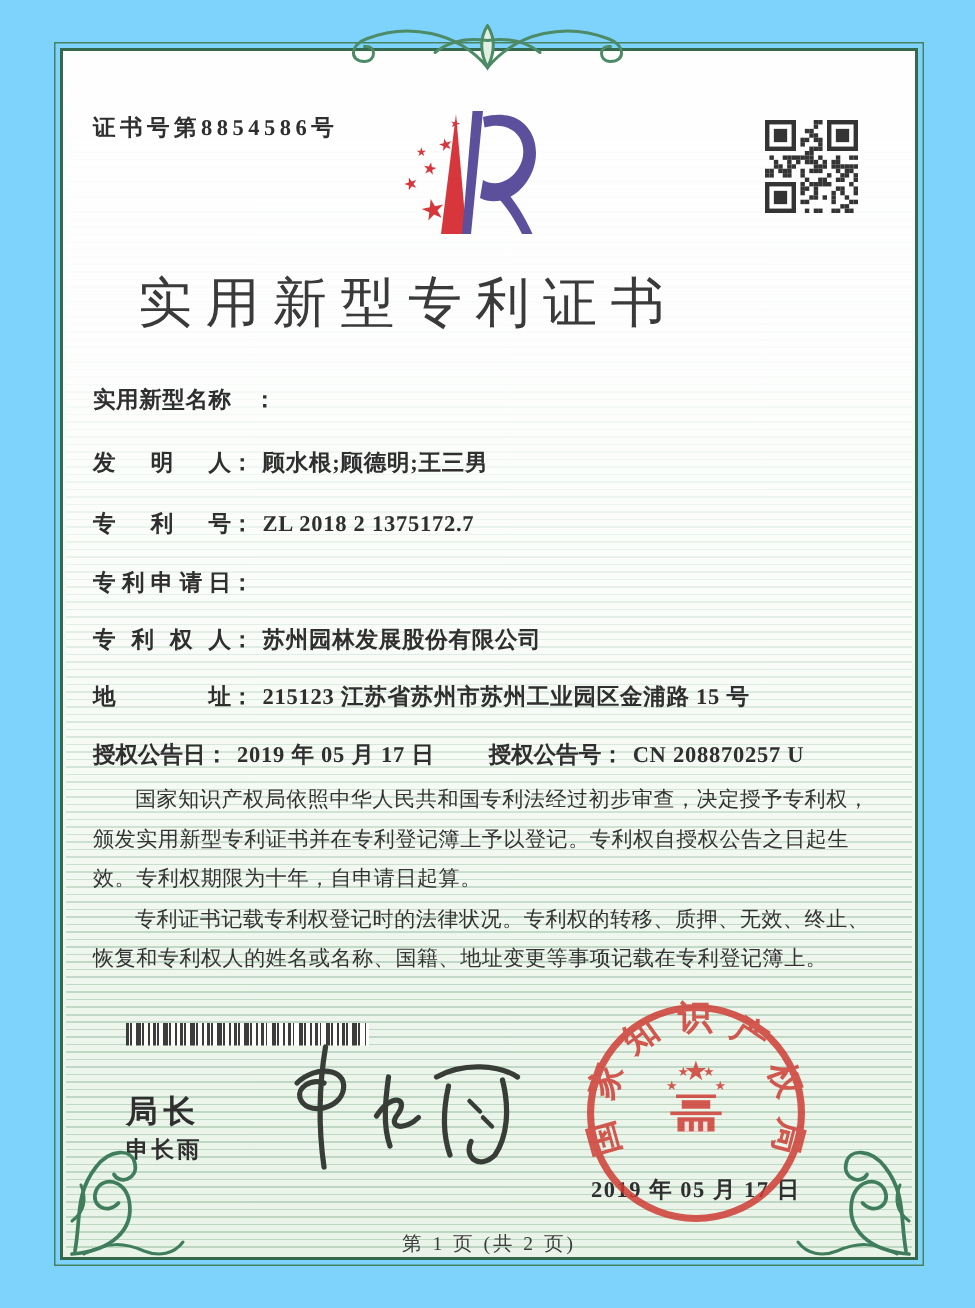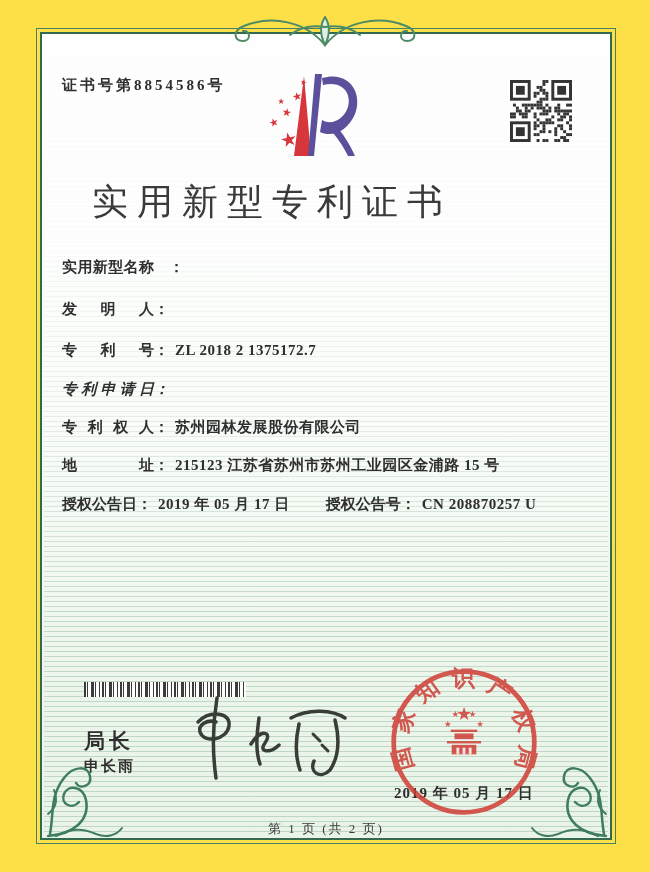--- a/index.html
+++ b/index.html
@@ -1,16 +1,16 @@
 <!DOCTYPE html>
 <html><head>
 <meta charset="utf-8">
 <style>
   html,body{margin:0;padding:0;background:#eceae6;}
-  .page{position:relative;width:650px;height:872px;background:#fde047;overflow:hidden;
+  .page{position:relative;width:650px;height:872px;background:#7dd3fc;overflow:hidden;
         font-family:"Liberation Serif","DejaVu Serif",serif;color:#2f2f2f;}
   
   .frame{position:absolute;left:36px;top:28px;width:580px;height:816px;box-sizing:border-box;
          border:1px solid #47825f;}
   .frame-inner{position:absolute;inset:3px;border:2px solid #35694d;
          background:linear-gradient(180deg,#fdfffd 0%,#f6fbf5 40%,#e9f3e7 100%);}
   .texture{position:absolute;left:44px;top:36px;width:564px;height:800px;
          background:repeating-linear-gradient(180deg,rgba(118,168,135,.38) 0 1px,rgba(0,0,0,0) 1px 5px);}
   .texture-fade{position:absolute;left:44px;top:36px;width:564px;height:800px;
          background:linear-gradient(180deg,#fdfefd 0%,rgba(253,254,253,.92) 25%,rgba(253,254,253,.5) 50%,rgba(253,254,253,0) 75%);}
@@ -245,27 +245,28 @@
 
     <div class="title">实用新型专利证书</div>
 
     <div class="row" style="top:257px;gap:15px;">
       <span class="flabel">实用新型名称</span>
         <span class="fcolon">：</span>
     </div>
     <div class="row" style="top:299px;">
       <span class="flabel">发明人</span>
         <span class="fcolon">：</span>
+      <span class="fvalue">顾水根;顾德明;王三男</span>
     </div>
     <div class="row" style="top:340px;">
       <span class="flabel">专利号</span>
         <span class="fcolon">：</span>
       <span class="fvalue">ZL 2018 2 1375172.7</span>
     </div>
-    <div class="row" style="top:379px;font-style:italic;">
+    <div class="row" style="top:379px;">
       <span class="flabel">专利申请日</span>
         <span class="fcolon">：</span>
     </div>
     <div class="row" style="top:417px;">
       <span class="flabel">专利权人</span>
         <span class="fcolon">：</span>
       <span class="fvalue">苏州园林发展股份有限公司</span>
     </div>
     <div class="row" style="top:455px;">
       <span class="flabel">地址</span>
@@ -275,20 +276,24 @@
     <div class="row" style="top:494px;">
       <span class="flabel2">授权公告日</span>
         <span class="fcolon">：</span>
       <span class="fvalue">2019 年 05 月 17 日</span>
       <span class="grant-gap"></span>
       <span class="flabel2">授权公告号</span>
         <span class="fcolon">：</span>
       <span class="fvalue">CN 208870257 U</span>
     </div>
 
+    <div class="paras">
+      <p>国家知识产权局依照中华人民共和国专利法经过初步审查，决定授予专利权，颁发实用新型专利证书并在专利登记簿上予以登记。专利权自授权公告之日起生效。专利权期限为十年，自申请日起算。</p>
+      <p>专利证书记载专利权登记时的法律状况。专利权的转移、质押、无效、终止、恢复和专利权人的姓名或名称、国籍、地址变更等事项记载在专利登记簿上。</p>
+    </div>
 
     <div class="barcode"></div>
 
     <div class="signer-pos">局长</div>
     <div class="signer-name">申长雨</div>
 
     <div class="signature">
       <svg width="168" height="106" viewBox="0 0 168 106" fill="none" stroke="#383d37" stroke-width="3.5" stroke-linecap="round">
         <path d="M32,10 C28,34 27,62 31,90"></path>
         <path d="M13,34 C25,22 46,24 44,38 C42,52 19,56 15,44 C13,37 22,31 31,34"></path>

